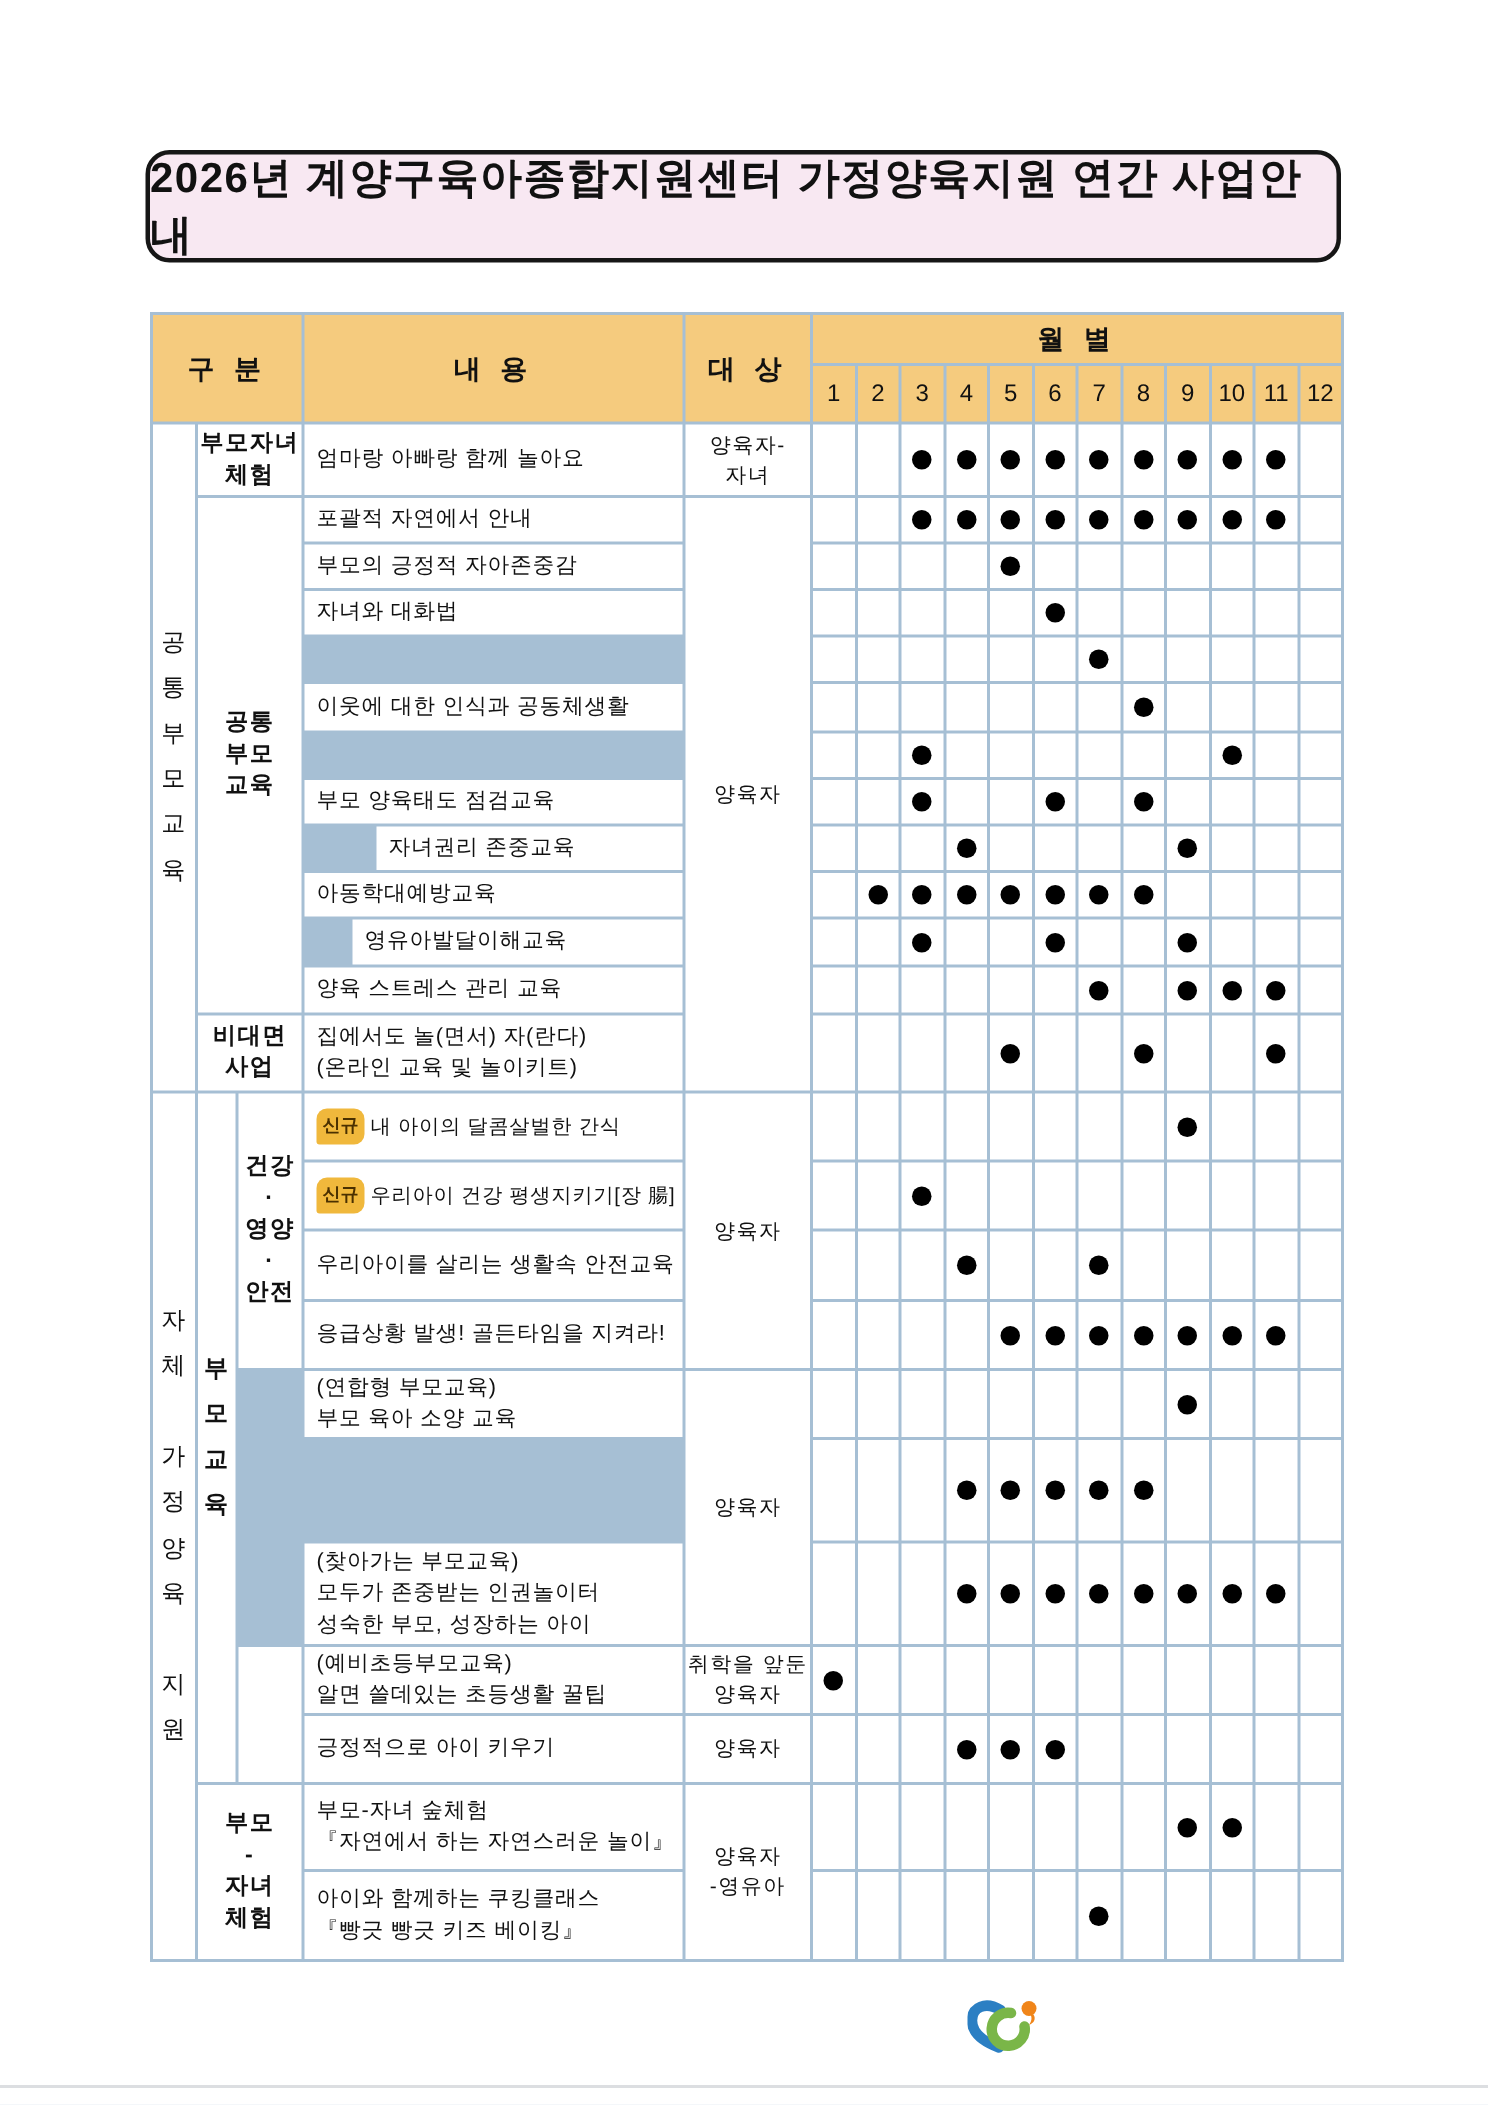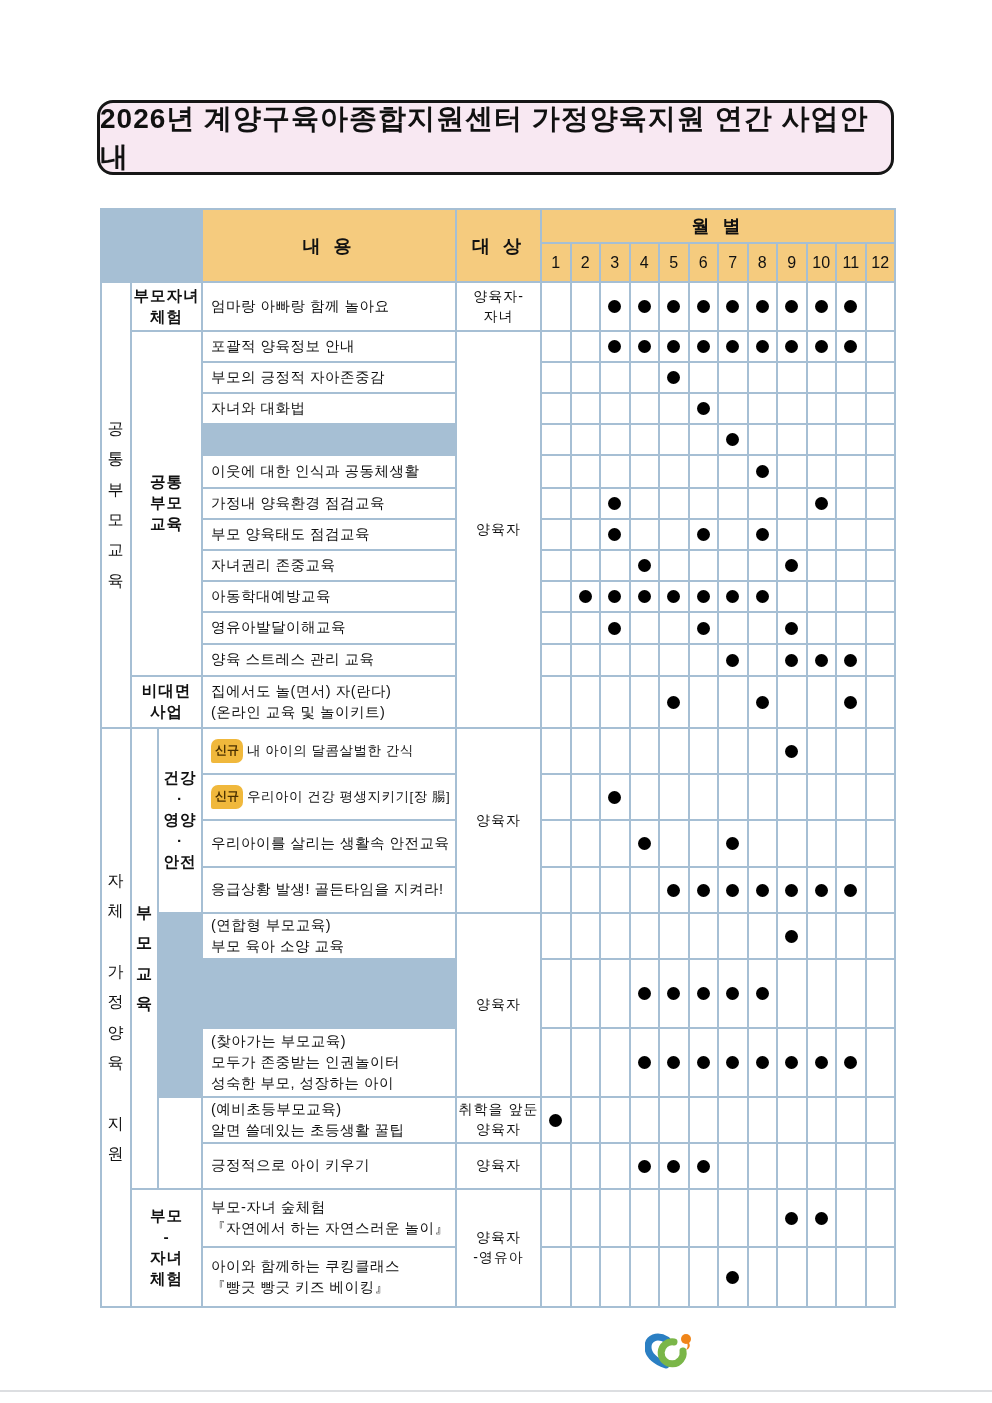--- a/index.html
+++ b/index.html
@@ -45,20 +45,21 @@
 </head>
 <body>
 
 <div id="page">
 
   <div id="title-box">
     <div class="t">2026년 계양구육아종합지원센터 가정양육지원 연간 사업안내</div>
   </div>
 
   <div id="grid" style="grid-template-columns: 28px 25px 42px 252px 83px 27.5px 27.5px 27.5px 27.5px 27.5px 27.5px 27.5px 27.5px 27.5px 27.5px 27.5px 27.5px; grid-template-rows: 32px 37px 47px 29px 29px 29px 29px 31px 29px 29px 29px 29px 30px 30px 50px 44px 44px 45px 44px 44px 67px 67px 44px 44px 56px 58px;">
+    <div class="cell hd h-gubun">구 분</div>
     <div class="cell hd h-naeyong">내 용</div>
     <div class="cell hd h-daesang">대 상</div>
     <div class="cell hd h-wolbyeol">월  별</div>
 
   <div class="cell hd hd-month" style="grid-area: 2 / 6 / 3 / 7;">1</div>
       <div class="cell hd hd-month" style="grid-area: 2 / 7 / 3 / 8;">2</div>
       <div class="cell hd hd-month" style="grid-area: 2 / 8 / 3 / 9;">3</div>
       <div class="cell hd hd-month" style="grid-area: 2 / 9 / 3 / 10;">4</div>
       <div class="cell hd hd-month" style="grid-area: 2 / 10 / 3 / 11;">5</div>
       <div class="cell hd hd-month" style="grid-area: 2 / 11 / 3 / 12;">6</div>
@@ -139,21 +140,21 @@
       <div class="cell " style="grid-area: 3 / 14 / 4 / 15;">
         <span class="dot"></span>
       </div>
       <div class="cell " style="grid-area: 3 / 15 / 4 / 16;">
         <span class="dot"></span>
       </div>
       <div class="cell " style="grid-area: 3 / 16 / 4 / 17;">
         <span class="dot"></span>
       </div>
       <div class="cell " style="grid-area: 3 / 17 / 4 / 18;"></div>
-      <div class="cell content" style="grid-area: 4 / 4 / 5 / 5;">포괄적 양육정보 안내</div>
+      <div class="cell content" style="grid-area: 4 / 4 / 5 / 5;">포괄적 자연에서 안내</div>
       <div class="cell " style="grid-area: 4 / 6 / 5 / 7;"></div>
       <div class="cell " style="grid-area: 4 / 7 / 5 / 8;"></div>
       <div class="cell " style="grid-area: 4 / 8 / 5 / 9;">
         <span class="dot"></span>
       </div>
       <div class="cell " style="grid-area: 4 / 9 / 5 / 10;">
         <span class="dot"></span>
       </div>
       <div class="cell " style="grid-area: 4 / 10 / 5 / 11;">
         <span class="dot"></span>
@@ -229,21 +230,20 @@
       <div class="cell " style="grid-area: 8 / 10 / 9 / 11;"></div>
       <div class="cell " style="grid-area: 8 / 11 / 9 / 12;"></div>
       <div class="cell " style="grid-area: 8 / 12 / 9 / 13;"></div>
       <div class="cell " style="grid-area: 8 / 13 / 9 / 14;">
         <span class="dot"></span>
       </div>
       <div class="cell " style="grid-area: 8 / 14 / 9 / 15;"></div>
       <div class="cell " style="grid-area: 8 / 15 / 9 / 16;"></div>
       <div class="cell " style="grid-area: 8 / 16 / 9 / 17;"></div>
       <div class="cell " style="grid-area: 8 / 17 / 9 / 18;"></div>
-      <div class="cell content" style="grid-area: 9 / 4 / 10 / 5;">가정내 양육환경 점검교육</div>
       <div class="cell " style="grid-area: 9 / 6 / 10 / 7;"></div>
       <div class="cell " style="grid-area: 9 / 7 / 10 / 8;"></div>
       <div class="cell " style="grid-area: 9 / 8 / 10 / 9;">
         <span class="dot"></span>
       </div>
       <div class="cell " style="grid-area: 9 / 9 / 10 / 10;"></div>
       <div class="cell " style="grid-area: 9 / 10 / 10 / 11;"></div>
       <div class="cell " style="grid-area: 9 / 11 / 10 / 12;"></div>
       <div class="cell " style="grid-area: 9 / 12 / 10 / 13;"></div>
       <div class="cell " style="grid-area: 9 / 13 / 10 / 14;"></div>
@@ -265,21 +265,21 @@
         <span class="dot"></span>
       </div>
       <div class="cell " style="grid-area: 10 / 12 / 11 / 13;"></div>
       <div class="cell " style="grid-area: 10 / 13 / 11 / 14;">
         <span class="dot"></span>
       </div>
       <div class="cell " style="grid-area: 10 / 14 / 11 / 15;"></div>
       <div class="cell " style="grid-area: 10 / 15 / 11 / 16;"></div>
       <div class="cell " style="grid-area: 10 / 16 / 11 / 17;"></div>
       <div class="cell " style="grid-area: 10 / 17 / 11 / 18;"></div>
-      <div class="cell content" style="grid-area: 11 / 4 / 12 / 5;">자녀권리 존중교육</div>
+      <div class="cell content" style="grid-area: 11 / 4 / 12 / 5; margin-left: 48px;">자녀권리 존중교육</div>
       <div class="cell " style="grid-area: 11 / 6 / 12 / 7;"></div>
       <div class="cell " style="grid-area: 11 / 7 / 12 / 8;"></div>
       <div class="cell " style="grid-area: 11 / 8 / 12 / 9;"></div>
       <div class="cell " style="grid-area: 11 / 9 / 12 / 10;">
         <span class="dot"></span>
       </div>
       <div class="cell " style="grid-area: 11 / 10 / 12 / 11;"></div>
       <div class="cell " style="grid-area: 11 / 11 / 12 / 12;"></div>
       <div class="cell " style="grid-area: 11 / 12 / 12 / 13;"></div>
       <div class="cell " style="grid-area: 11 / 13 / 12 / 14;"></div>
@@ -309,21 +309,21 @@
       <div class="cell " style="grid-area: 12 / 12 / 13 / 13;">
         <span class="dot"></span>
       </div>
       <div class="cell " style="grid-area: 12 / 13 / 13 / 14;">
         <span class="dot"></span>
       </div>
       <div class="cell " style="grid-area: 12 / 14 / 13 / 15;"></div>
       <div class="cell " style="grid-area: 12 / 15 / 13 / 16;"></div>
       <div class="cell " style="grid-area: 12 / 16 / 13 / 17;"></div>
       <div class="cell " style="grid-area: 12 / 17 / 13 / 18;"></div>
-      <div class="cell content" style="grid-area: 13 / 4 / 14 / 5;">영유아발달이해교육</div>
+      <div class="cell content" style="grid-area: 13 / 4 / 14 / 5; margin-left: 32px;">영유아발달이해교육</div>
       <div class="cell " style="grid-area: 13 / 6 / 14 / 7;"></div>
       <div class="cell " style="grid-area: 13 / 7 / 14 / 8;"></div>
       <div class="cell " style="grid-area: 13 / 8 / 14 / 9;">
         <span class="dot"></span>
       </div>
       <div class="cell " style="grid-area: 13 / 9 / 14 / 10;"></div>
       <div class="cell " style="grid-area: 13 / 10 / 14 / 11;"></div>
       <div class="cell " style="grid-area: 13 / 11 / 14 / 12;">
         <span class="dot"></span>
       </div>

